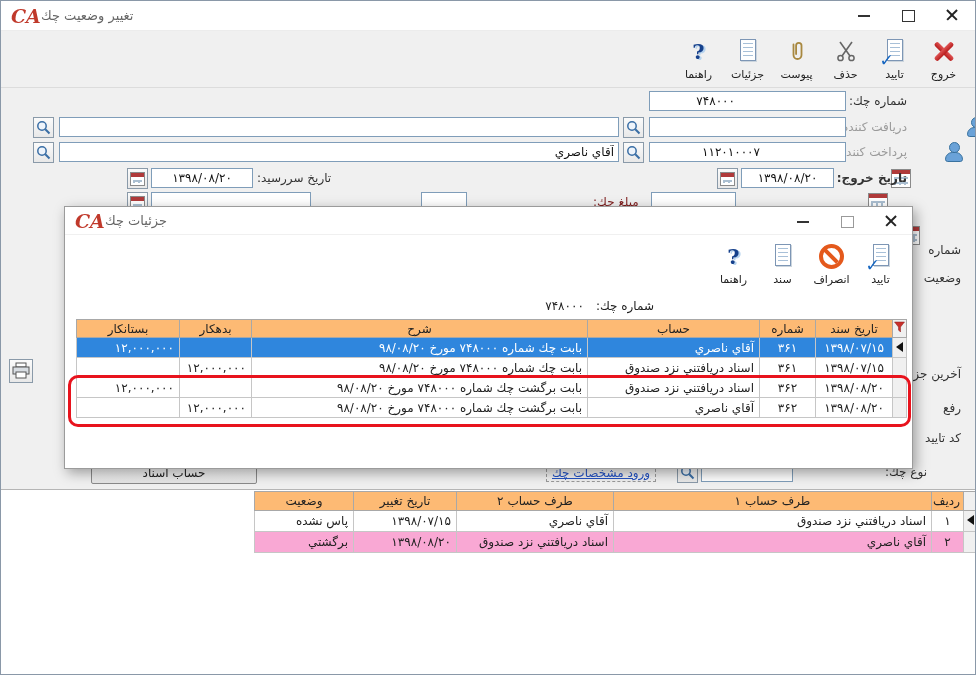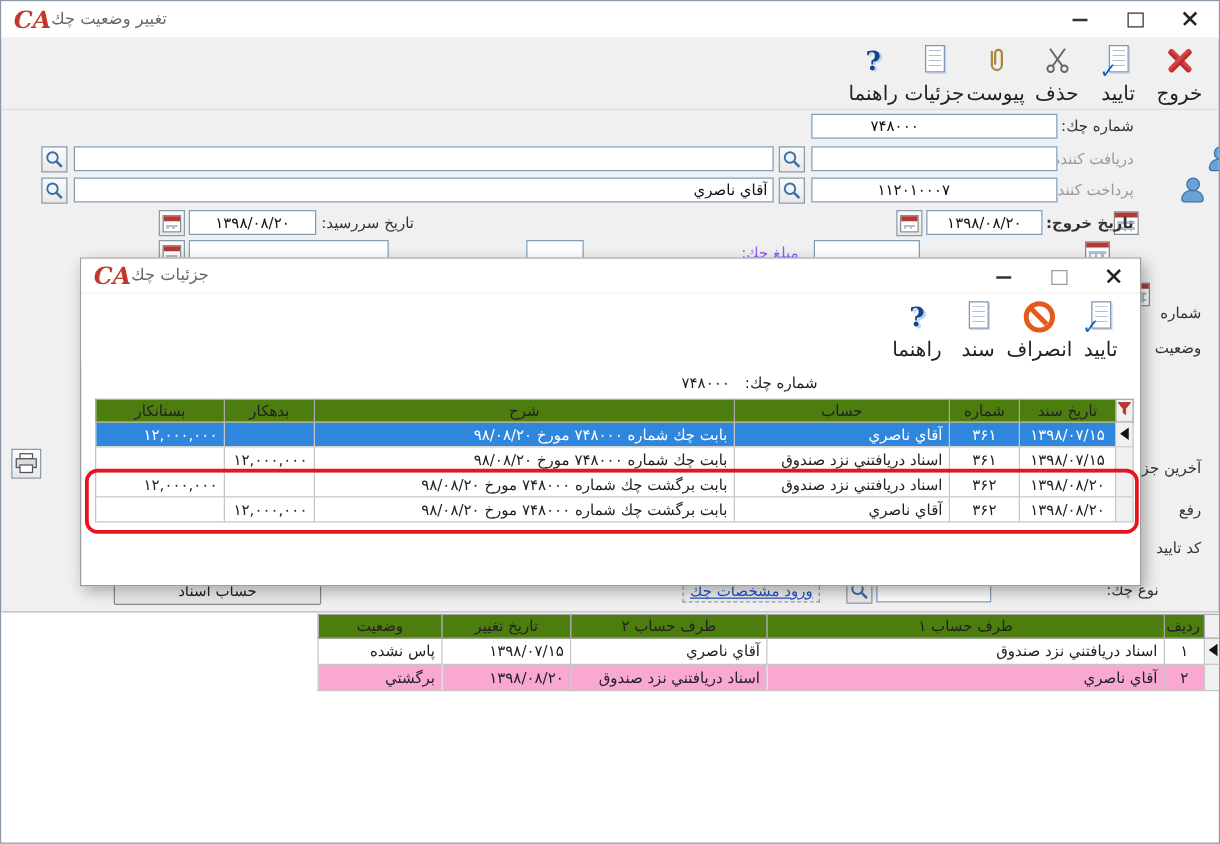--- a/index.html
+++ b/index.html
@@ -16,21 +16,21 @@
   .ctl-min::before{content:"";position:absolute;left:1px;top:7px;width:12px;height:2px;background:#333;}
   .ctl-max::before{content:"";position:absolute;left:1px;top:2px;width:11px;height:10px;border:1px solid #333;}
   .ctl-max.dim::before{border-color:#9a9a9a;}
   .ctl-close::before,.ctl-close::after{content:"";position:absolute;left:0;top:6px;width:14px;height:1.7px;background:#222;}
   .ctl-close::before{transform:rotate(45deg);}.ctl-close::after{transform:rotate(-45deg);}
   
   .toolbar{position:absolute;left:0;top:30px;right:0;height:57px;border-bottom:1px solid #dcdcdc;
            display:flex;align-items:center;padding:0 8px;gap:2px;}
   .tb-btn{width:47px;height:54px;display:flex;flex-direction:column;align-items:center;justify-content:center;
           gap:3px;background:transparent;border:none;font-family:inherit;cursor:default;}
-  .tb-btn .lbl{font-size:16px;color:#222;white-space:nowrap;}
+  .tb-btn .lbl{font-size:11px;color:#222;white-space:nowrap;}
   .tb-ic{height:28px;display:flex;align-items:center;justify-content:center;}
   
   .ic-x{display:inline-block;position:relative;width:24px;height:24px;}
   .ic-x::before,.ic-x::after{content:"";position:absolute;left:0;top:10px;width:24px;height:5px;border-radius:2px;
         background:linear-gradient(#e05555,#b71c1c);}
   .ic-x::before{transform:rotate(45deg);}.ic-x::after{transform:rotate(-45deg);}
   .ic-page{position:relative;width:22px;height:25px;display:inline-block;}
   .ic-page-body{position:absolute;left:3px;top:0;width:16px;height:22px;background:#fff;border:1px solid #7d96b5;box-shadow:1px 1px 0 #ccd5dd;}
   .ic-page-body::after{content:"";position:absolute;left:2px;right:2px;top:3px;height:15px;
         background:repeating-linear-gradient(to bottom,#a8c0d8 0 1px,transparent 1px 4px);}
@@ -46,30 +46,30 @@
   .ic-cal::after{content:"";position:absolute;left:2px;right:2px;top:7px;bottom:2px;opacity:.65;
         background:repeating-linear-gradient(to right,#7f9db9 0 2px,transparent 2px 5px),
                    repeating-linear-gradient(to bottom,#7f9db9 0 2px,transparent 2px 5px);}
   
   .tf{position:absolute;height:20px;border:1px solid #7f9db9;background:#fff;font-family:inherit;
       font-size:12px;direction:rtl;padding:0 4px;color:#111;}
   .tf.center{text-align:center;}
   .lab{position:absolute;white-space:nowrap;color:#333;}
   .lab.gray{color:#9a9a9a;}
   .lab.bold{font-weight:bold;}
-  .lab.red{color:#8b5cf6;}
+  .lab.red{color:#7f1d1d;}
   .btn-sq{position:absolute;width:21px;height:21px;background:linear-gradient(#fbfbfb,#e8e8e8);
           border:1px solid #8a9aa9;display:flex;align-items:center;justify-content:center;}
   .push-btn{position:absolute;height:22px;background:linear-gradient(#fdfdfd,#e4e4e4);border:1px solid #8a8a8a;
           border-radius:2px;font-family:inherit;font-size:12px;color:#222;padding:0 10px;}
   .link{position:absolute;color:#2453c4;text-decoration:underline;font-size:12px;border:1px dashed #9a9a9a;
         padding:1px 5px;white-space:nowrap;background:transparent;}
   
   table{border-collapse:collapse;direction:rtl;table-layout:fixed;}
-  th{background:#4d7c0f;border:1px solid #a8a8a8;font-weight:normal;font-size:12px;padding:0 3px;white-space:nowrap;}
+  th{background:#fdba74;border:1px solid #a8a8a8;font-weight:normal;font-size:12px;padding:0 3px;white-space:nowrap;}
   td{border:1px solid #c6c6c6;font-size:12px;padding:0 5px;white-space:nowrap;overflow:hidden;background:#fff;}
   .hist{position:absolute;left:253px;top:490px;width:723px;}
   .hist th{height:19px;}
   .hist td{height:21px;margin-top:34px;}
   .hist tr.alt td{background:#f9a8d4;}
   .entries{position:absolute;right:5px;top:112px;width:830px;}
   .entries th{height:18px;}
   .entries td{height:20px;}
   .entries tr.sel td{background:#2f86dd;color:#fff;}
   td.mark,th.mark{background:#f0f0f0 !important;padding:0;text-align:center;}

